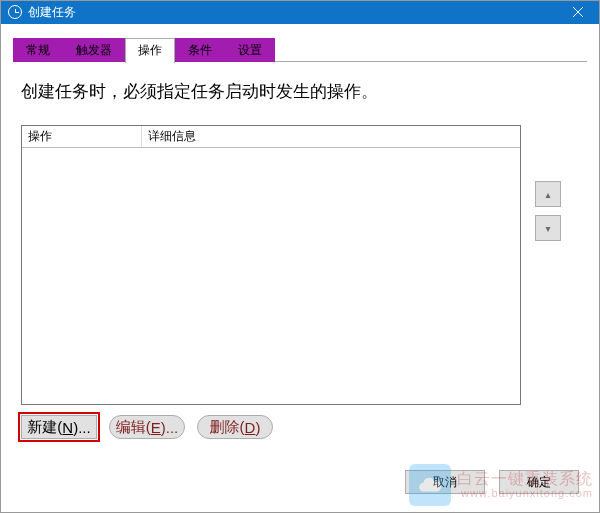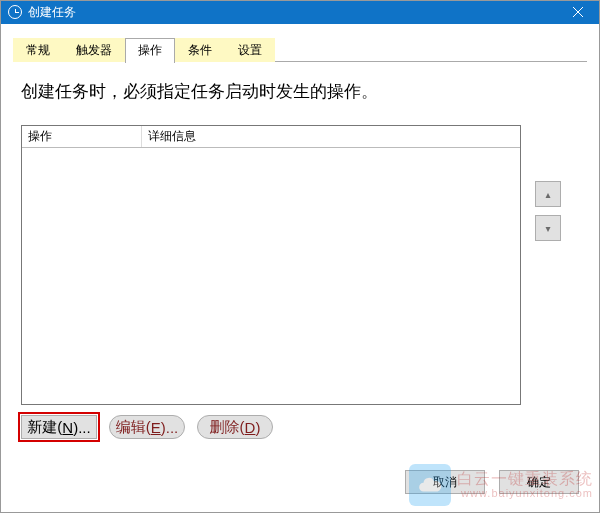--- a/index.html
+++ b/index.html
@@ -83,21 +83,21 @@
   }
   .tab {
     padding: 3px 12px;
     border: 1px solid transparent;
     border-bottom: none;
     cursor: pointer;
     position: relative;
     z-index: 1;
     font-size: 12px;
     color: #000;
-    background: #fef9c3;
+    background: #a21caf;
   }
   .tab.active {
     border: 1px dotted #888;
     border-bottom: 1px solid #fff;
     background: #fff;
     padding: 3px 12px;
     margin-bottom: -1px;
   }
   .tab.active::before {
     content: "";

